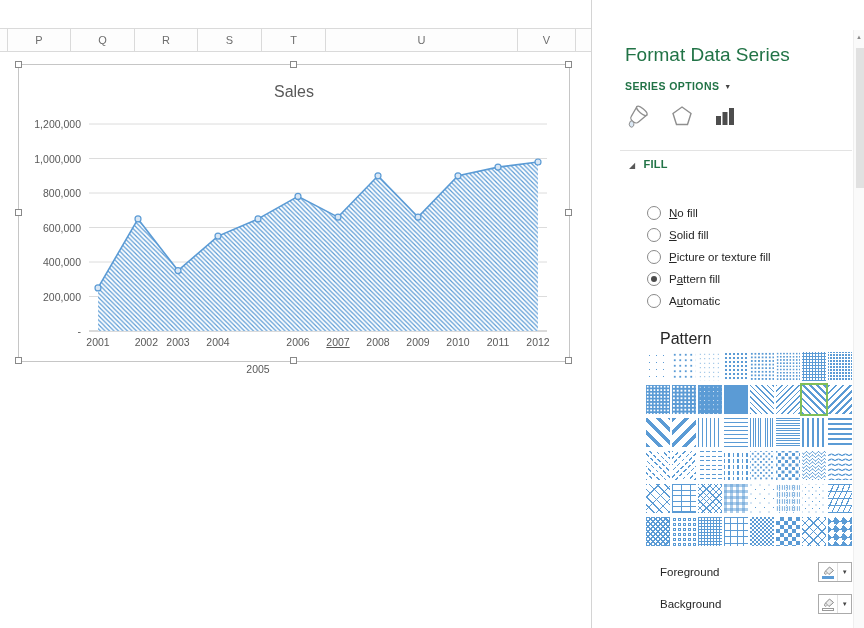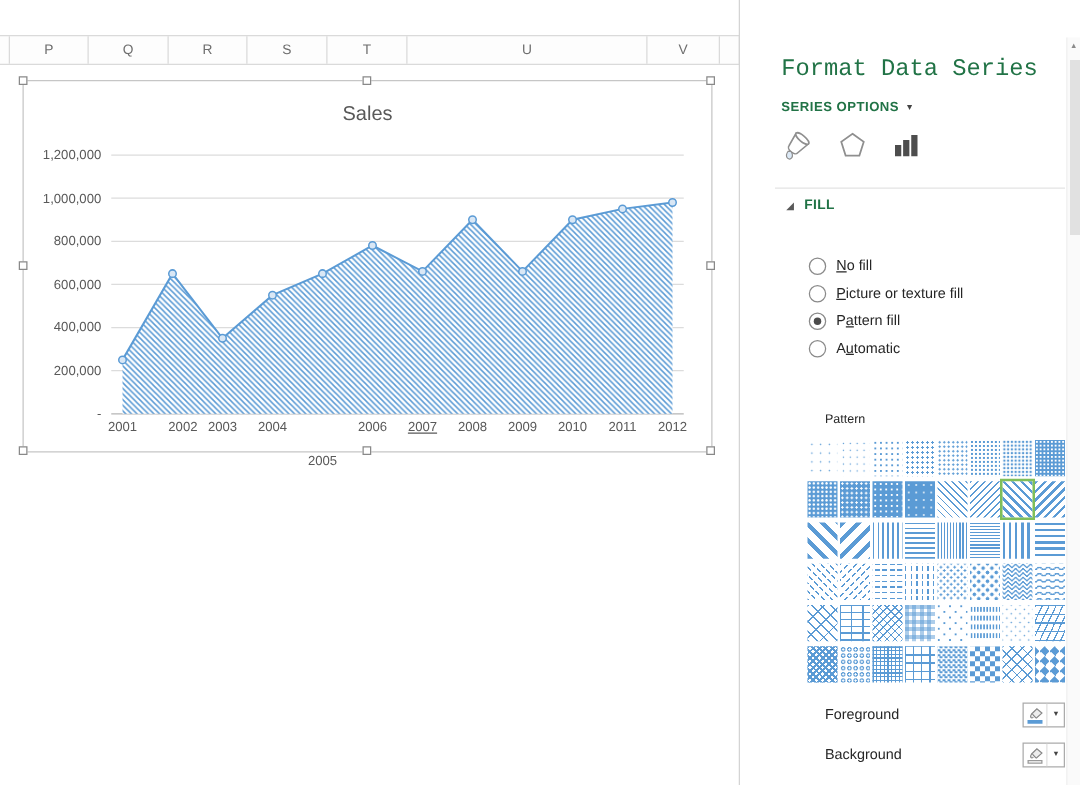--- a/index.html
+++ b/index.html
@@ -18,38 +18,38 @@
   .hd{position:absolute;width:7px;height:7px;background:#fff;border:1px solid #898989;box-sizing:border-box;}
   #chart-title{position:absolute;top:18px;left:0;right:0;text-align:center;font-size:16px;color:#595959;}
   .ylab{position:absolute;left:0;width:62px;height:14px;line-height:14px;text-align:right;
     font-size:10.5px;color:#595959;}
   .xlab{position:absolute;top:271px;width:40px;text-align:center;font-size:10.5px;color:#595959;}
   #plot-svg{position:absolute;left:0;top:0;}
 
   
   #v-divider{position:absolute;left:591px;top:0;width:1px;height:628px;background:#D4D4D4;}
   #pane{position:absolute;left:592px;top:0;width:272px;height:628px;background:#fff;}
-  #pane-title{position:absolute;left:33px;top:44px;font-size:19px;color:#217346;white-space:nowrap;font-family:Liberation Mono, monospace;}
+  #pane-title{position:absolute;left:33px;top:44px;font-size:19px;color:#217346;white-space:nowrap;}
   #series-options{position:absolute;left:33px;top:80px;font-size:10.5px;font-weight:bold;
     color:#217346;letter-spacing:.4px;cursor:default;white-space:nowrap;}
   #series-options .dd{font-size:7px;color:#444;margin-left:5px;vertical-align:1px;}
   #tab-row{position:absolute;left:30px;top:101px;display:flex;gap:9px;}
   .tab{width:34px;height:34px;display:flex;align-items:center;justify-content:center;}
   #pane-divider{position:absolute;left:28px;top:150px;width:232px;height:1px;background:#E3E3E3;}
   #fill-header{position:absolute;left:37px;top:158px;font-size:11px;font-weight:bold;
     color:#217346;letter-spacing:.3px;cursor:default;}
   #fill-header .tri{font-size:8px;color:#595959;margin-right:8px;font-weight:normal;}
   #fill-options{position:absolute;left:55px;top:202px;}
   .radio-row{height:22px;display:flex;align-items:center;cursor:default;}
   .radio{width:12px;height:12px;border:1px solid #8A8A8A;border-radius:50%;background:#fff;
     margin-right:8px;position:relative;flex:none;}
   .radio.on::after{content:"";position:absolute;left:3px;top:3px;width:6px;height:6px;
     border-radius:50%;background:#4B4B4B;}
   .radio-lbl{font-size:11.5px;color:#262626;white-space:nowrap;}
-  #pattern-label{position:absolute;left:68px;top:330px;font-size:10px;color:#262626;}
+  #pattern-label{position:absolute;left:68px;top:330px;font-size:16px;color:#262626;}
   #pattern-grid{position:absolute;left:54px;top:352px;width:206px;display:grid;
     grid-template-columns:repeat(8,24px);grid-auto-rows:29px;gap:4px 2px;}
   .sw{width:24px;height:29px;background:#fff;box-sizing:border-box;position:relative;}
   .sw.sel{outline:2px solid #7FBF5A;z-index:1;}
   .fgbg-label{position:absolute;left:68px;font-size:11.5px;color:#262626;}
   .fgbg-btn{position:absolute;left:226px;width:34px;height:20px;border:1px solid #ABABAB;
     background:#fff;display:flex;align-items:stretch;box-sizing:border-box;}
   .fgbg-btn .bkt{width:19px;display:flex;flex-direction:column;align-items:center;justify-content:center;}
   .fgbg-btn .bar{width:12px;height:3px;margin-top:1px;box-sizing:border-box;}
   .fgbg-btn .arr{width:13px;display:flex;align-items:center;justify-content:center;
@@ -235,20 +235,24 @@
     <span class="tri">◢</span><span>FILL</span>
   </div>
 
   <div id="fill-options">
       <div class="radio-row">
         <span class="radio"></span>
         <span class="radio-lbl"><u>N</u>o fill</span>
       </div>
       <div class="radio-row">
         <span class="radio"></span>
+        <span class="radio-lbl"><u>S</u>olid fill</span>
+      </div>
+      <div class="radio-row">
+        <span class="radio"></span>
         <span class="radio-lbl"><u>P</u>icture or texture fill</span>
       </div>
       <div class="radio-row">
         <span class="radio on"></span>
         <span class="radio-lbl">P<u>a</u>ttern fill</span>
       </div>
       <div class="radio-row">
         <span class="radio"></span>
         <span class="radio-lbl">A<u>u</u>tomatic</span>
       </div>

